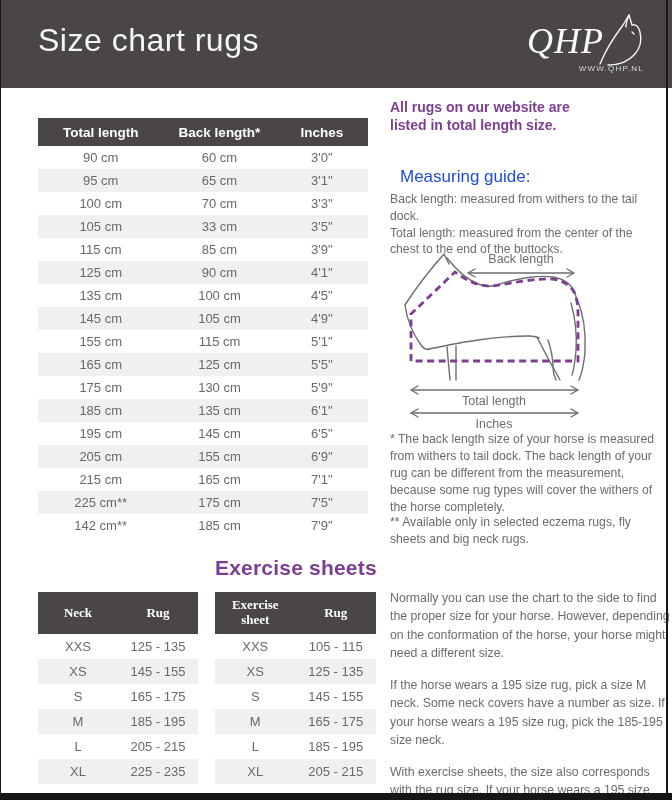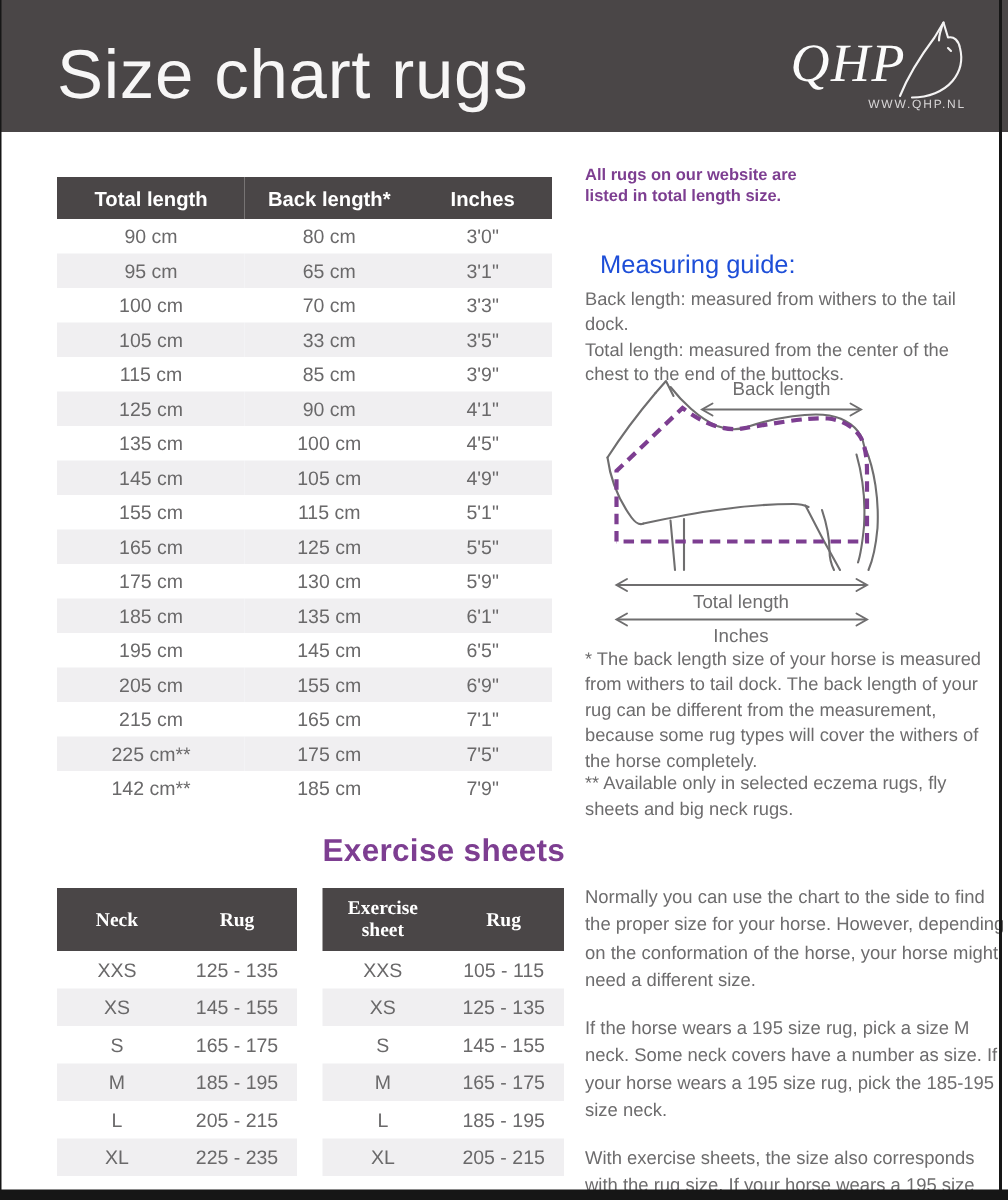--- a/index.html
+++ b/index.html
@@ -5,21 +5,21 @@
   * { margin:0; padding:0; box-sizing:border-box; }
   body { background:#ffffff; font-family:"Liberation Sans", sans-serif; }
   .page { position:relative; width:672px; height:800px; background:#ffffff; overflow:hidden; }
 
   .edge-left  { position:absolute; left:0; top:0; width:1px; height:100%; background:#161616; z-index:50; }
   .edge-right { position:absolute; right:4px; top:0; width:2px; height:100%; background:#161616; z-index:50; }
   .edge-bottom{ position:absolute; left:0; bottom:0; width:100%; height:7px; background:#161616; z-index:51; }
 
   
   .header { position:absolute; left:0; top:0; width:100%; height:88px; background:#4a4647; }
-  .page-title { position:absolute; left:38px; top:22px; color:#f7f6f6; font-size:46px; font-weight:300; letter-spacing:0.5px; }
+  .page-title { position:absolute; left:38px; top:22px; color:#f7f6f6; font-size:32px; font-weight:300; letter-spacing:0.5px; }
   .logo { position:absolute; right:24px; top:12px; width:150px; text-align:right; color:#fff; }
   .logo-row { display:flex; align-items:center; justify-content:flex-end; }
   .logo-text { font-family:"Liberation Serif", serif; font-style:italic; font-size:36px; line-height:48px; color:#fbfbfb; letter-spacing:1px; }
   .logo-horse { margin-left:-8px; }
   .logo-url { font-size:8px; letter-spacing:1.2px; color:#d8d6d7; margin-top:-6px; padding-right:4px; }
 
   
   table { border-collapse:collapse; }
   thead th { background:#4a4647; color:#ffffff; font-weight:bold; font-size:13.5px; text-align:center; vertical-align:middle; }
   tbody td { text-align:center; vertical-align:middle; color:#6a696a; font-size:13px; }
@@ -33,21 +33,21 @@
   .mini-table { position:absolute; width:160px; table-layout:fixed; }
   .mini-table thead th { height:42px; font-size:13px; line-height:1.15; padding:0 4px;font-family:Liberation Serif, serif; }
   .mini-table tbody td { height:25px; }
   .neck-table { left:38px; top:592px; }
   .exercise-table { left:215px; top:592px; width:161px; }
 
   .section-title { position:absolute; top:556px; color:#7d3e91; font-size:21px; font-weight:bold; letter-spacing:0.2px; }
   .t-neck { left:38px; } .t-exercise { left:215px; }
 
   
-  .intro { position:absolute; left:390px; top:110px; width:282px; color:#7d3e91; font-size:11px; font-weight:bold; line-height:1.3; }
+  .intro { position:absolute; left:390px; top:98px; width:282px; color:#7d3e91; font-size:14px; font-weight:bold; line-height:1.3; }
   .guide-title { position:absolute; left:400px; top:167px; width:282px; color:#1d4ed8; font-size:17px; }
   .guide-text { position:absolute; left:390px; top:191px; width:272px; color:#6d6c6d; font-size:12.2px; line-height:1.38; }
   .note { position:absolute; left:390px; width:272px; color:#6d6c6d; font-size:12.2px; line-height:1.4; }
   .note1 { top:431px; } .note2 { top:514px; }
   .diagram { position:absolute; left:393px; top:250px; }
 
   .bottom-text { position:absolute; left:390px; top:589px; width:280px; color:#6d6c6d; font-size:12.3px; line-height:1.5; }
   .bottom-text p { margin-bottom:13px; }
 </style>
 </head>
@@ -86,21 +86,21 @@
     <thead>
         <tr>
           <th>Total length</th>
           <th>Back length*</th>
           <th>Inches</th>
         </tr>
       </thead>
     <tbody>
         <tr>
           <td>90 cm</td>
-          <td>80 cm</td>
+          <td>60 cm</td>
           <td>3'0"</td>
         </tr>
         <tr>
           <td>95 cm</td>
           <td>65 cm</td>
           <td>3'1"</td>
         </tr>
         <tr>
           <td>100 cm</td>
           <td>70 cm</td>

